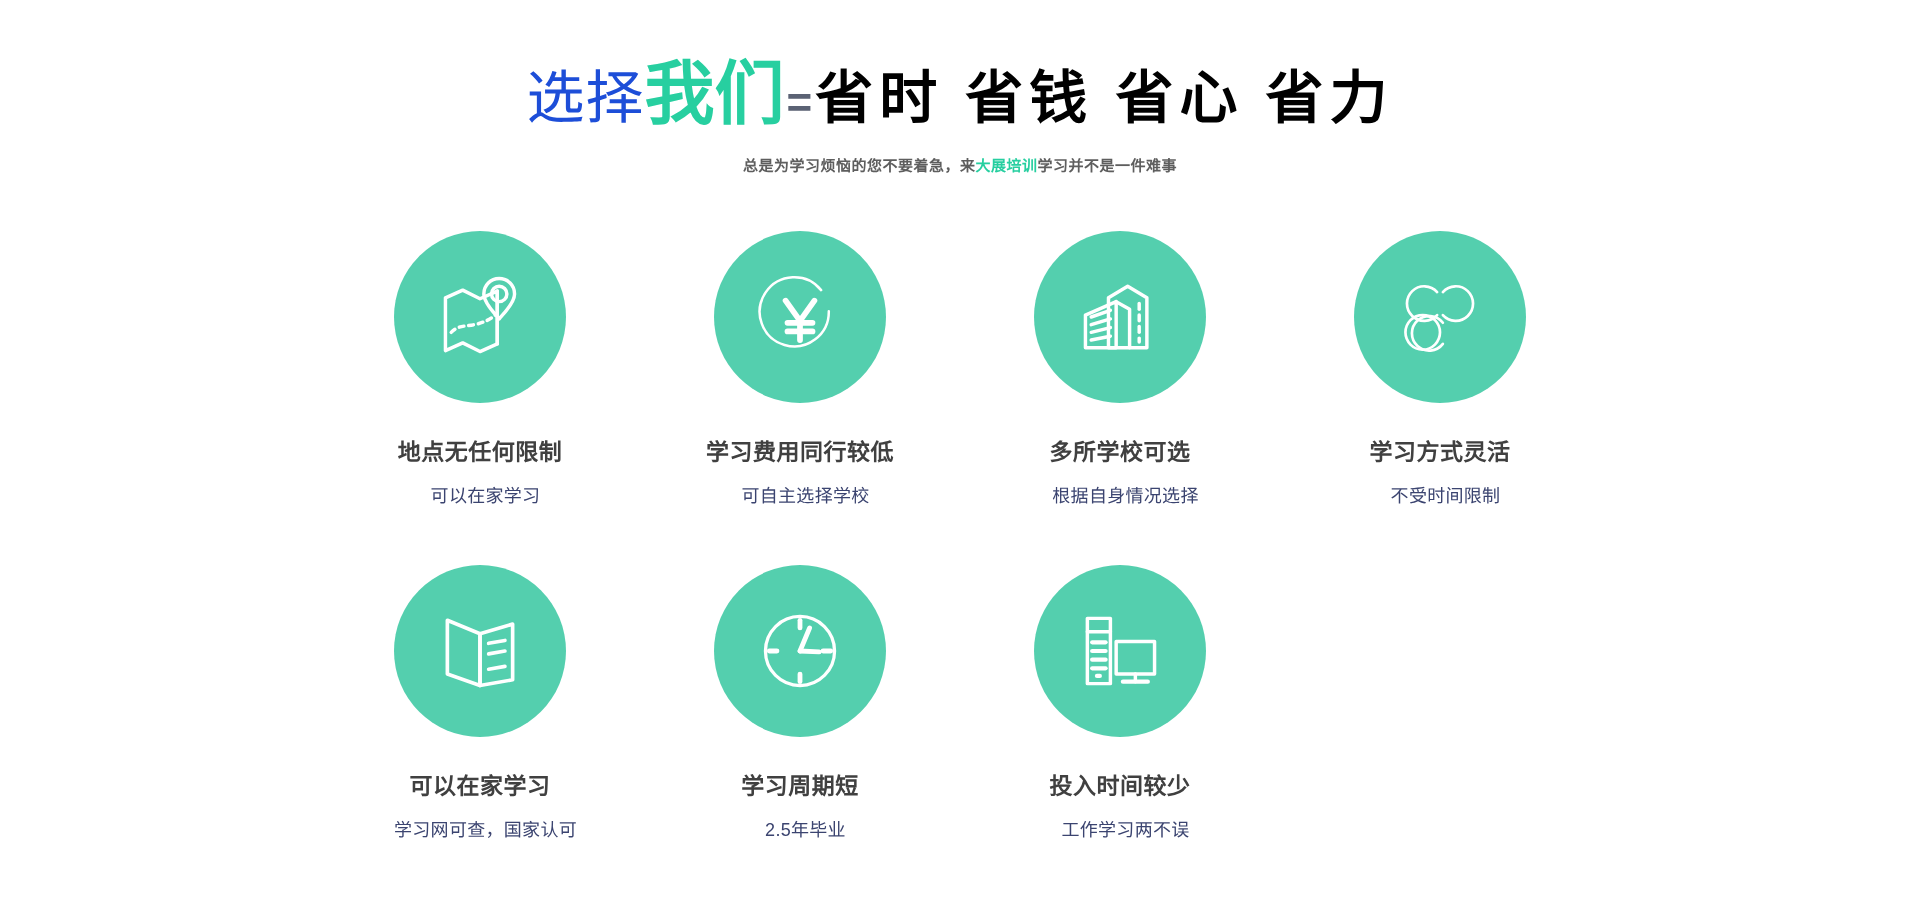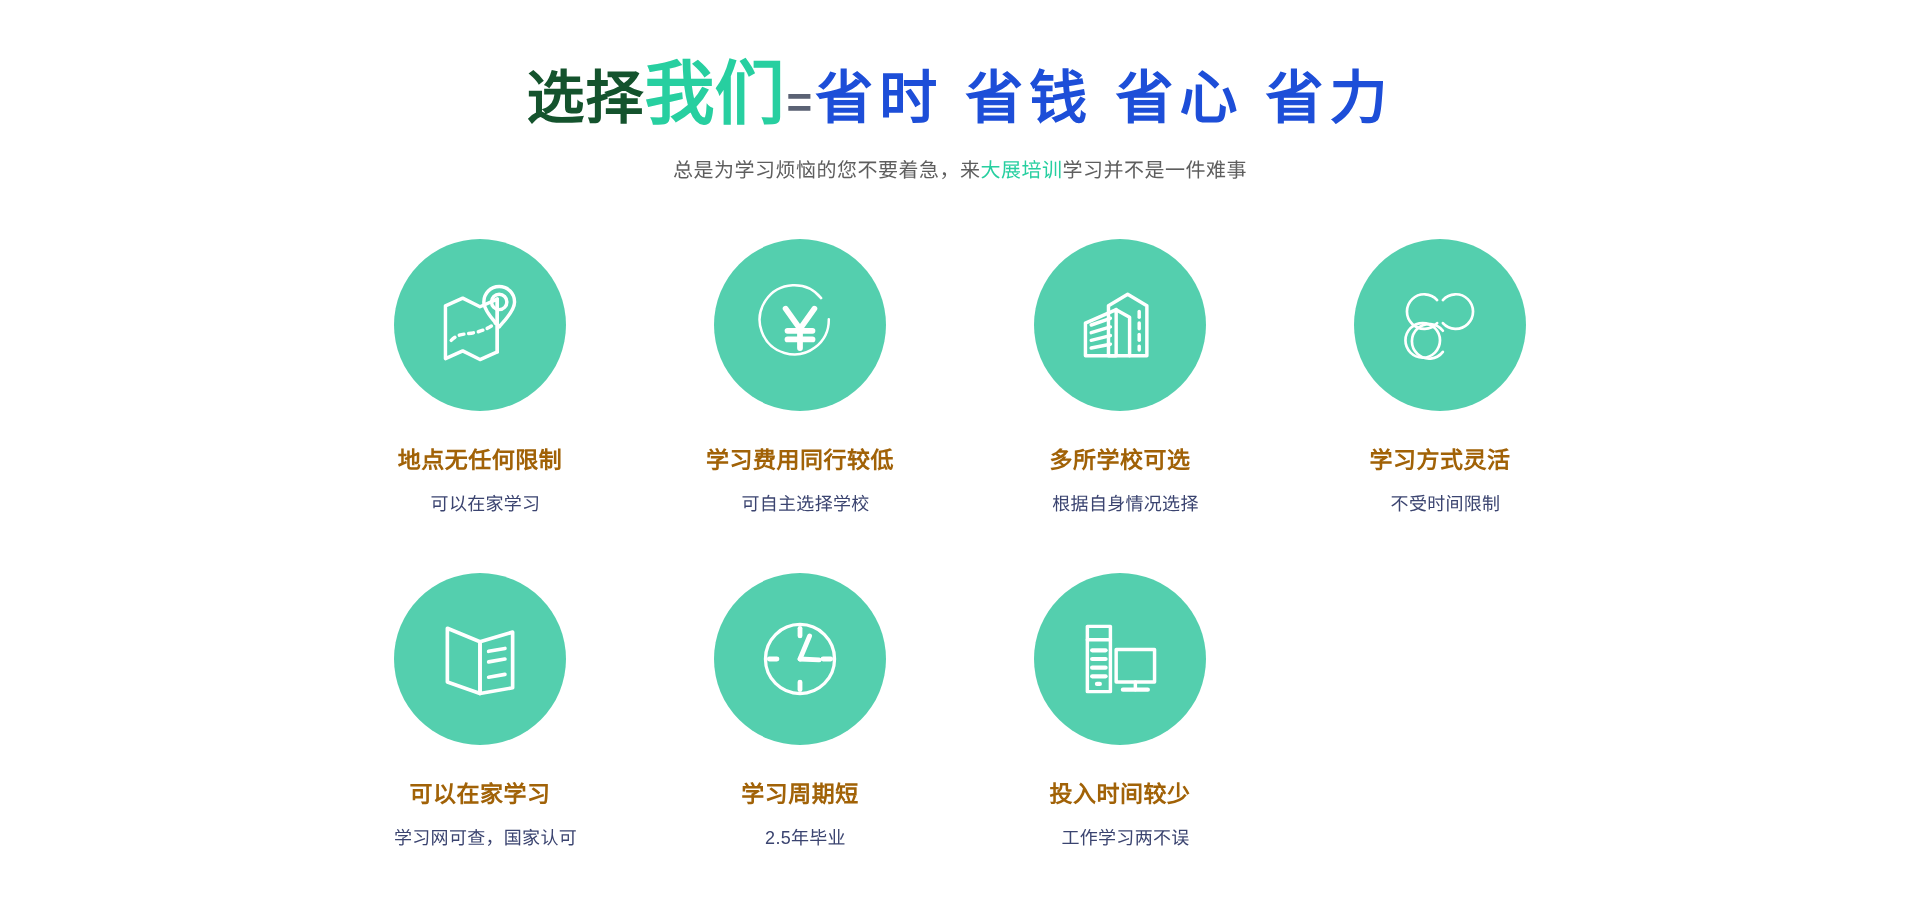--- a/index.html
+++ b/index.html
@@ -34,47 +34,47 @@
   .headline {
     font-size: 58px;
     line-height: 1.05;
     font-weight: 700;
     letter-spacing: 1px;
     color: #5b6274;
     white-space: nowrap;
     margin: 0;
   }
   .headline .hl-plain {
-    color: #14532d;
-    font-weight: 700;
+    color: #1d4ed8;
+    font-weight: 400;
     text-align: right;
   }
   .headline .hl-accent {
     color: #27cfa0;
     font-weight: 700;
     font-size: 70px;
     letter-spacing: 0px;
   }
   .headline .hl-eq {
     color: #5b6274;
     font-weight: 700;
     font-size: 44px;
     padding: 0 2px;
   }
   .headline .hl-tail {
-    color: #1d4ed8;
+    color: #000000;
     font-weight: 700;
     letter-spacing: 6px;
   }
 
   .subline {
     margin: 22px 0 0 0;
-    font-size: 20px;
+    font-size: 15px;
     color: #5e5e5e;
-    font-weight: 400;
+    font-weight: 700;
     letter-spacing: 0.5px;
     white-space: nowrap;
   }
   .subline .sub-accent {
     color: #27cfa0;
   }
 
   
   .grid {
     margin: 0 auto;
@@ -105,21 +105,21 @@
   .badge svg {
     width: 96px;
     height: 96px;
     display: block;
   }
 
   .cell-title {
     margin-top: 30px;
     font-size: 23px;
     font-weight: 700;
-    color: #a16207;
+    color: #404040;
     letter-spacing: 0.5px;
     white-space: nowrap;
   }
   .cell-sub {
     margin-top: 14px;
     font-size: 18px;
     font-weight: 400;
     color: #3b4470;
     letter-spacing: 0.3px;
     white-space: nowrap;

